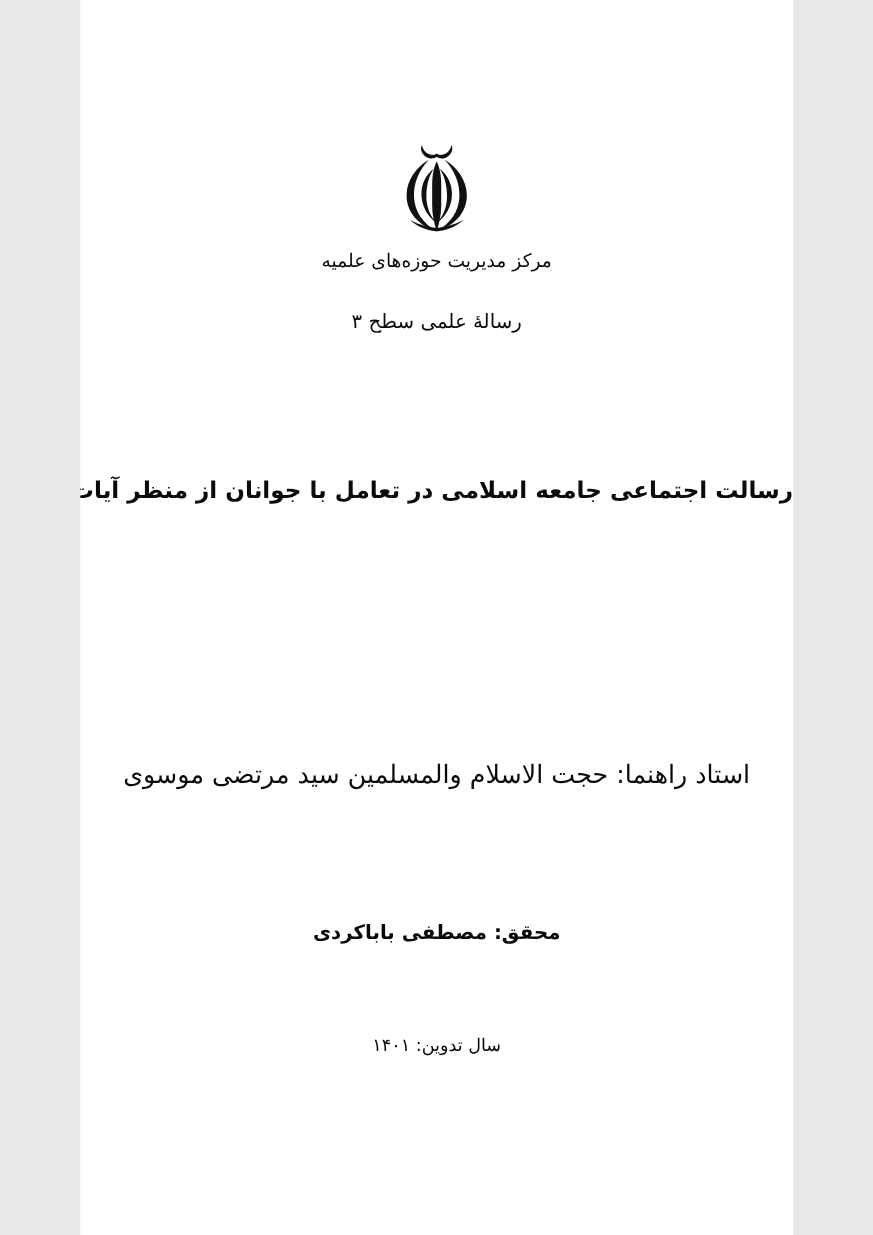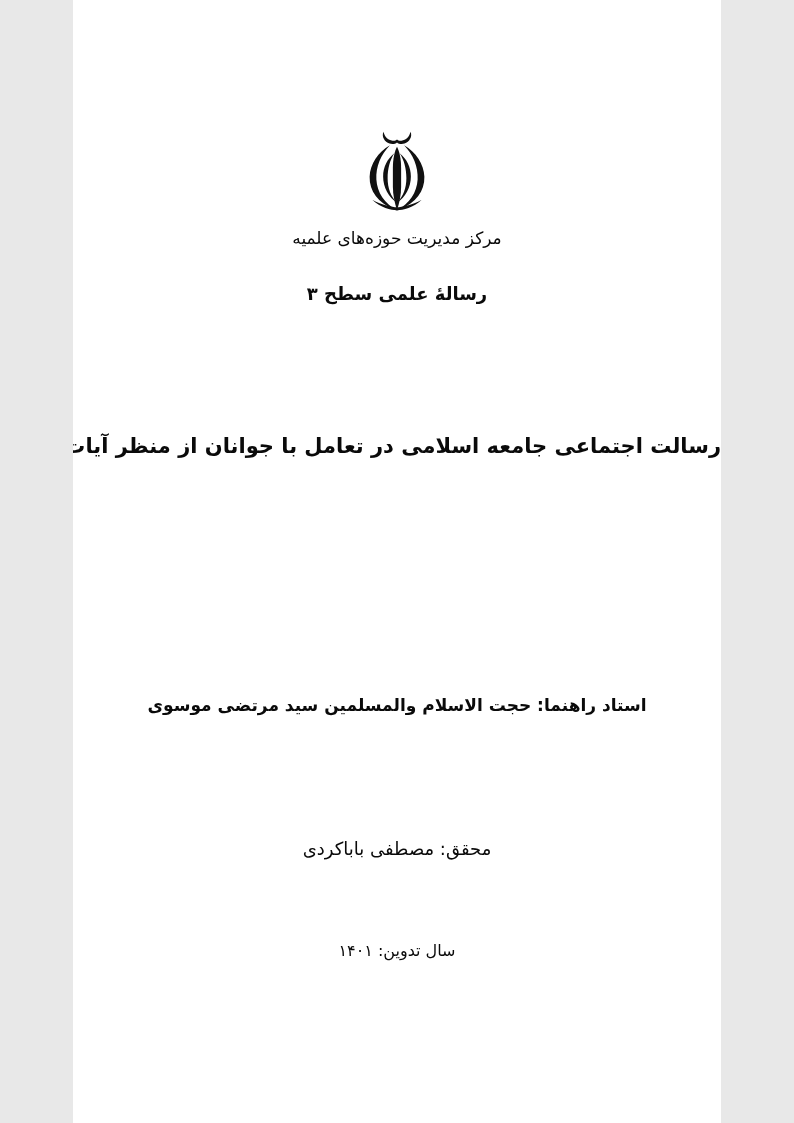--- a/index.html
+++ b/index.html
@@ -31,24 +31,24 @@
     position: absolute;
     top: 131px;
     left: 50%;
     transform: translateX(-50%);
     width: 78px;
     height: 84px;
     line-height: 0;
   }
   .emblem svg { width: 100%; height: 100%; }
   .org-line       { top: 238px; font-size: 17px; font-weight: normal; }
-  .doctype-line   { top: 293px; font-size: 18px; font-weight: bold; letter-spacing: 0.5px; }
+  .doctype-line   { top: 293px; font-size: 18px; font-weight: normal; letter-spacing: 0.5px; }
   .title-line     { top: 446px; font-size: 21px; font-weight: bold; margin: 0; letter-spacing: 0.2px; }
-  .supervisor-line{ top: 705px; font-size: 17px; font-weight: bold; }
-  .researcher-line{ top: 848px; font-size: 18px; font-weight: normal; }
+  .supervisor-line{ top: 705px; font-size: 23px; font-weight: normal; }
+  .researcher-line{ top: 848px; font-size: 18px; font-weight: bold; }
   .year-line      { top: 917px; font-size: 16px; font-weight: normal; margin-top: 33px; }
 </style>
 </head>
 <body>
 
 <div class="page">
 
   <div class="emblem">
     <svg viewBox="0 0 100 112" xmlns="http://www.w3.org/2000/svg" fill="#111111">
 

